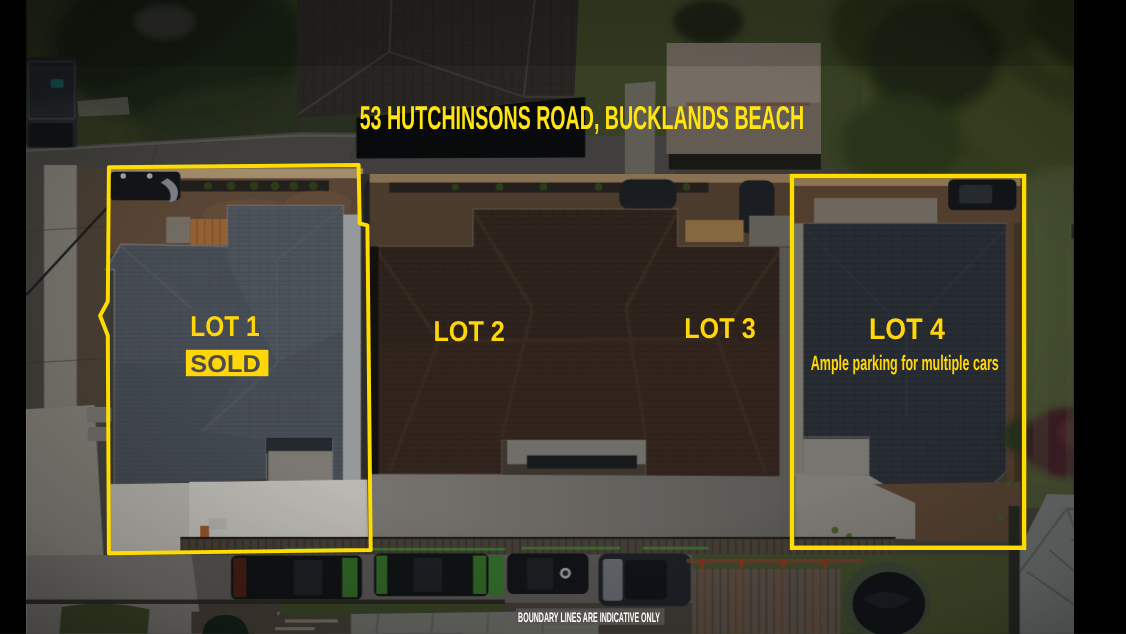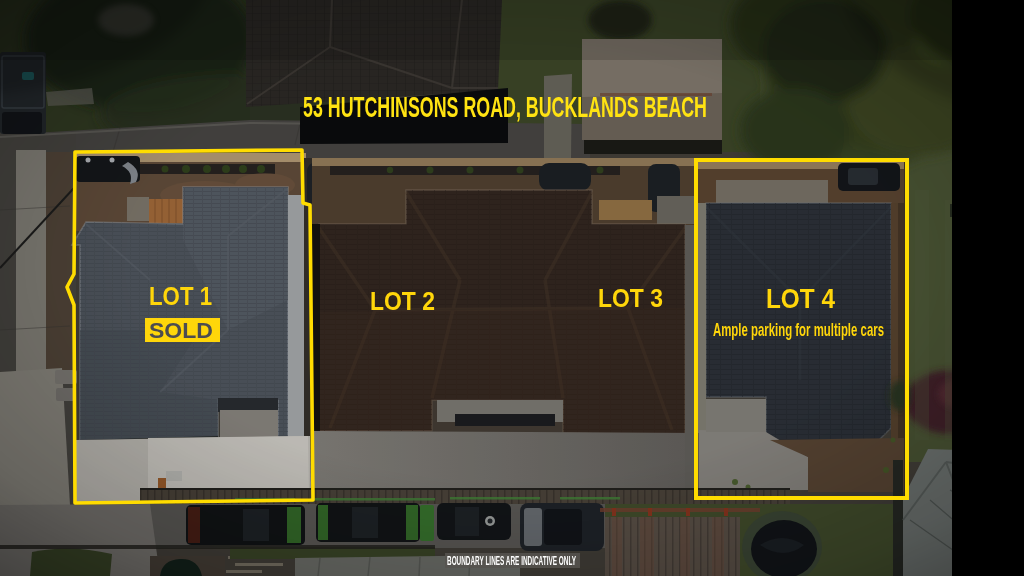--- a/index.html
+++ b/index.html
@@ -1,16 +1,16 @@
 <!DOCTYPE html>
 <html><head>
 <meta charset="utf-8">
 <style>
   html,body{margin:0;padding:0;background:#000;}
-  #stage{width:952px;height:576px;overflow:hidden;position:relative;font-family:"Liberation Sans",sans-serif;}
+  #stage{width:952px;height:576px;overflow:hidden;position:relative;font-family:"Liberation Sans",sans-serif;padding-left:24px;}
   svg{display:block;}
 </style>
 </head>
 <body>
 <div id="stage">
 <svg width="1024" height="576" viewBox="0 0 1024 576">
 <defs>
   <pattern id="shGray" width="9" height="4" patternUnits="userSpaceOnUse">
     <rect y="3" width="9" height="1" fill="#464c53"></rect>
     <rect x="4" width="1" height="4" fill="#4a5057"></rect>

